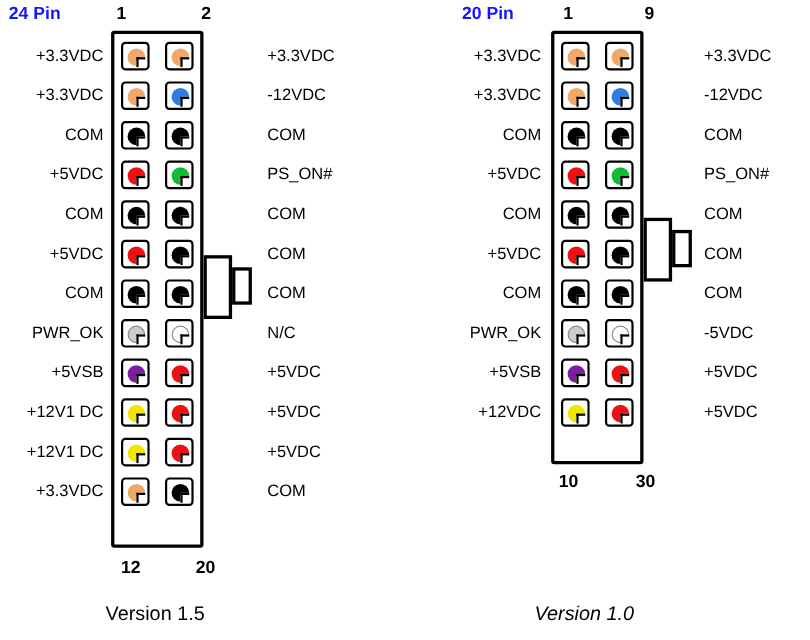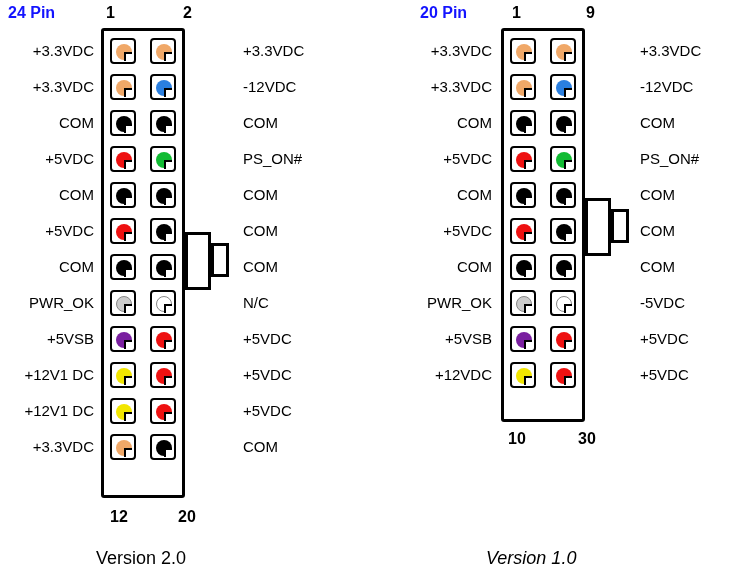--- a/index.html
+++ b/index.html
@@ -266,21 +266,21 @@
         <div class="lbl l" style="left: 243px; top: 367px;">+5VDC</div>
         <div class="lbl r" style="left: 0px; top: 403px; width: 94px;">+12V1 DC</div>
         <div class="lbl l" style="left: 243px; top: 403px;">+5VDC</div>
         <div class="lbl r" style="left: 0px; top: 439px; width: 94px;">+3.3VDC</div>
         <div class="lbl l" style="left: 243px; top: 439px;">COM</div>
       </div>
 
     <div class="hdr" style="left:110px;top:508px;">12</div>
     <div class="hdr" style="left:178px;top:508px;">20</div>
 
-    <div class="caption" style="left:96px;top:548px;">Version 2.0</div>
+    <div class="caption" style="left:96px;top:548px;">Version 1.5</div>
   </div>
 
   <div class="connector">
 
     <div class="hdr blue" style="left:420px;top:4px;">20 Pin</div>
     <div class="hdr" style="left:512px;top:4px;">1</div>
     <div class="hdr" style="left:586px;top:4px;">9</div>
 
     <div class="conn-body" style="left:501px;top:28px;width:84px;height:394px;"></div>
 

